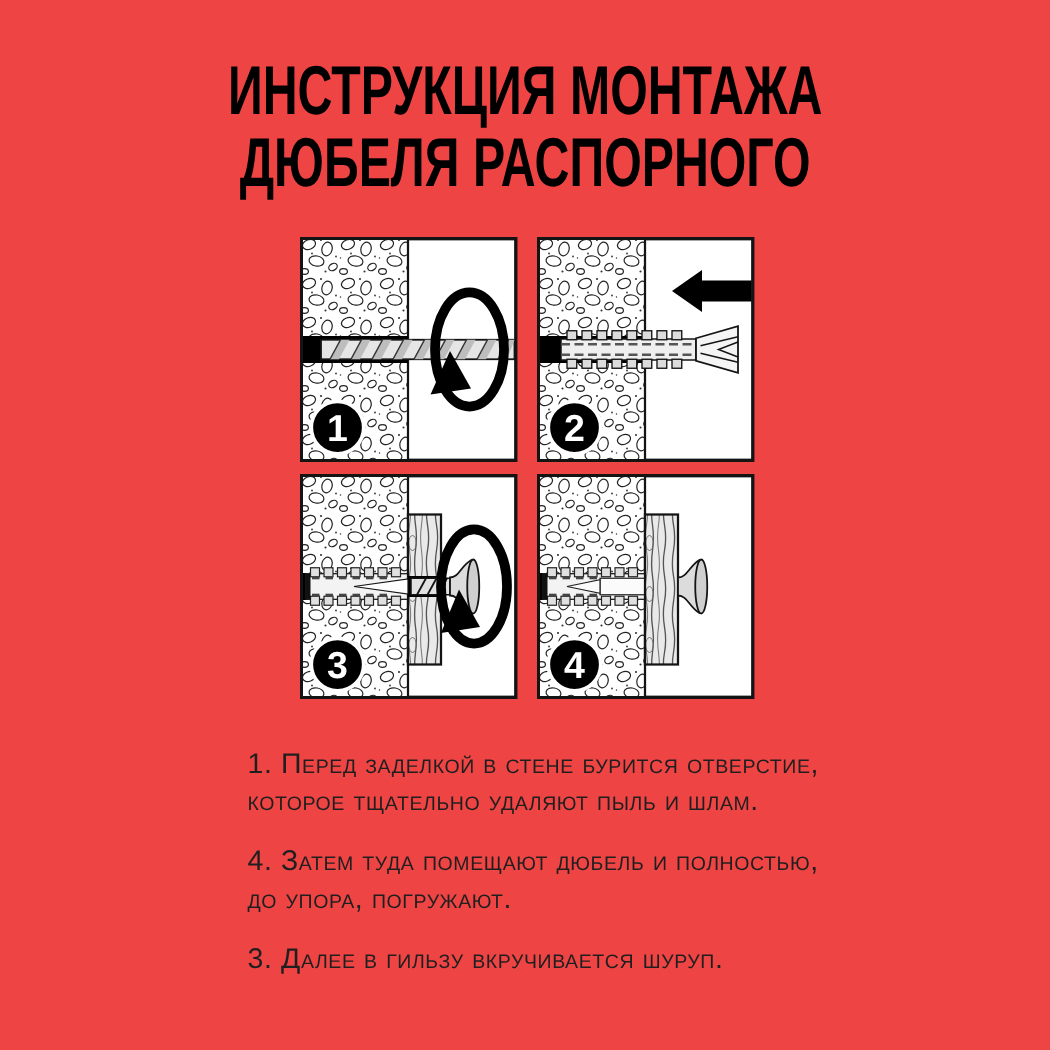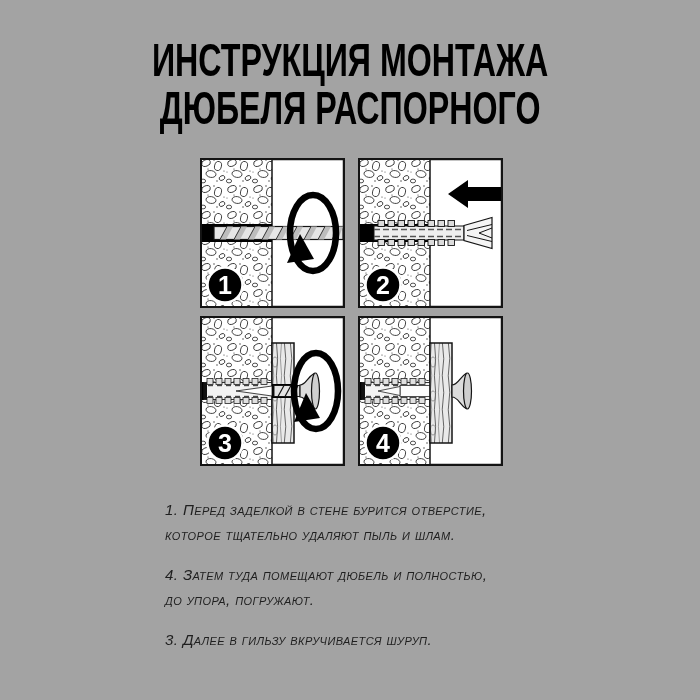--- a/index.html
+++ b/index.html
@@ -1,17 +1,17 @@
 <!DOCTYPE html>
 <html><head>
 <meta charset="utf-8">
 <style>
   html,body{margin:0;padding:0;background:#fff;}
   .page{
-    position:relative;width:700px;height:700px;background:#a3a3a3;
+    position:relative;width:700px;height:700px;background:#ef4444;
     font-family:"Liberation Sans", sans-serif;overflow:hidden;
   }
   .title{
     position:absolute;top:36px;left:0;width:700px;text-align:center;
   }
   .title-inner{
     display:inline-block;
     font-size:46px;line-height:48px;font-weight:bold;color:#000;
     white-space:pre-line;letter-spacing:0px;
     transform:scaleX(0.70);transform-origin:50% 0;
@@ -19,24 +19,23 @@
   .panel{position:absolute;}
   .p1{left:200px;top:158px;}
   .p2{left:358px;top:158px;}
   .p3{left:200px;top:316px;}
   .p4{left:358px;top:316px;}
   .instructions{
     position:absolute;left:165px;top:497px;width:432px;color:#1f1f1f;
   }
   .instructions p{
     margin:0 0 15px 0;
-    font-size:15px;line-height:25px;letter-spacing:0.4px;
+    font-size:19px;line-height:25px;letter-spacing:0.4px;
     font-variant:small-caps;
     white-space:pre-line;
-    font-style:italic;
   }
   svg text{font-family:"Liberation Sans", sans-serif;}
 </style>
 </head>
 <body>
 
 <div class="page">
 
   <div class="title">
     <span class="title-inner">ИНСТРУКЦИЯ МОНТАЖА

